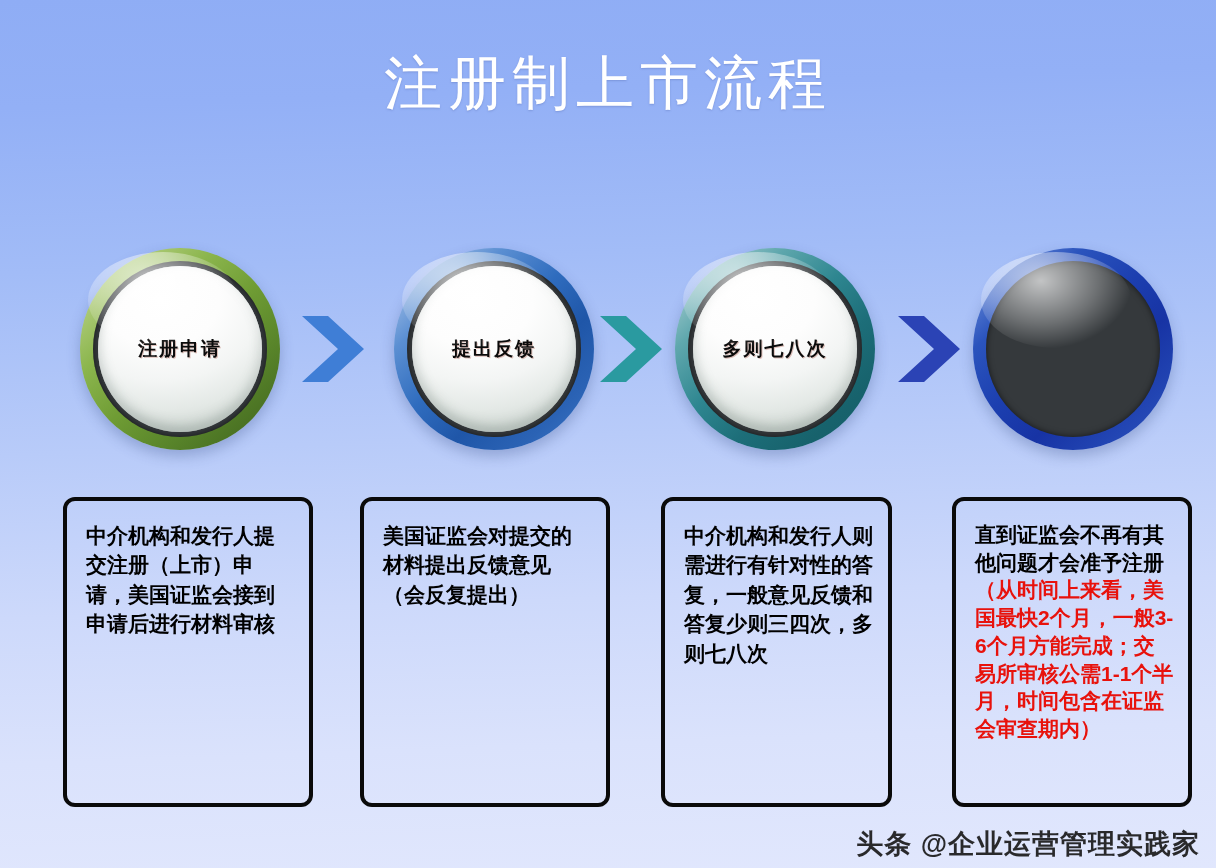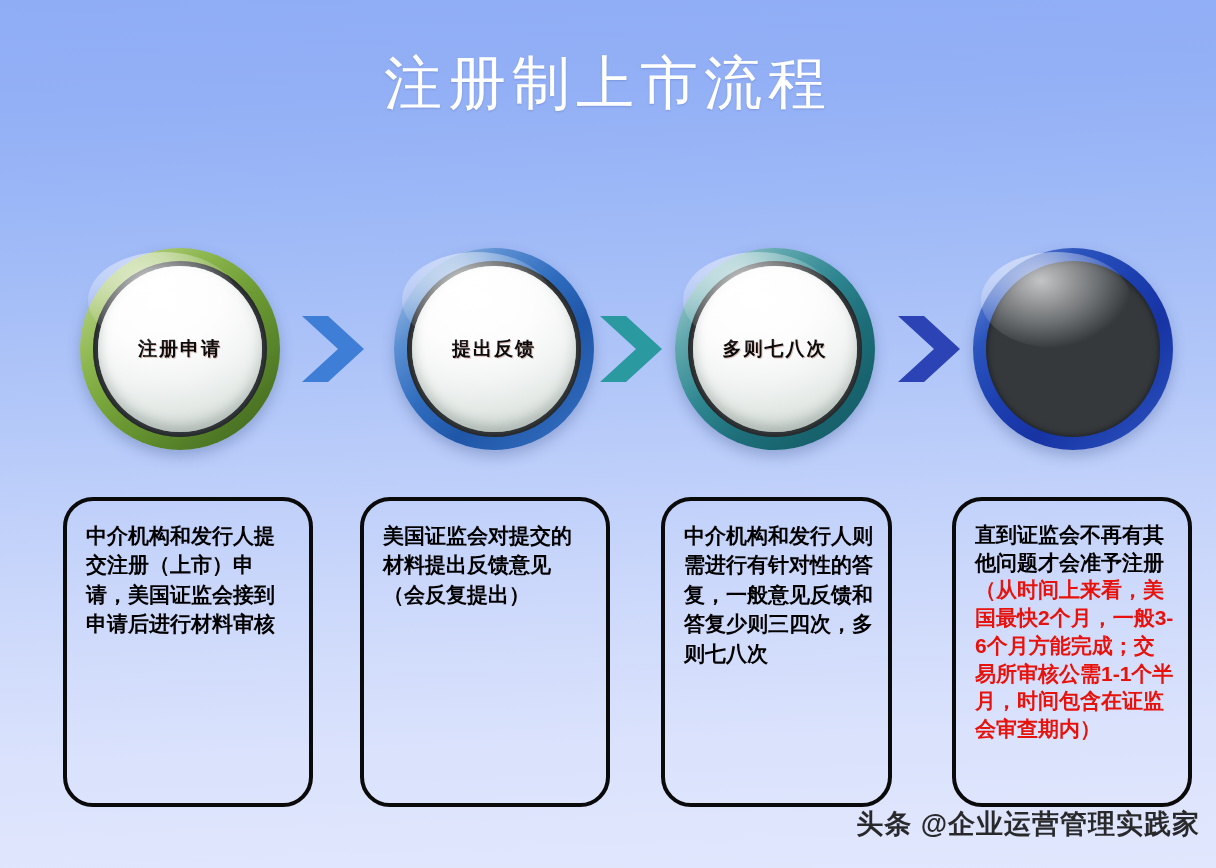--- a/index.html
+++ b/index.html
@@ -119,21 +119,21 @@
     height: 78px;
   }
   .arrow svg { display: block; }
 
   
   .descbox {
     position: absolute;
     top: 497px;
     height: 310px;
     border: 4px solid #0a0a0a;
-    border-radius: 30px;
+    border-radius: 12px;
     box-sizing: border-box;
     padding: 20px 14px 10px 19px;
     background: transparent;
     font-family: "Liberation Sans", "DejaVu Sans", sans-serif;
     font-weight: bold;
     font-size: 21px;
     line-height: 1.40;
     letter-spacing: 0px;
     color: #000000;
     overflow: hidden;
@@ -144,21 +144,21 @@
   #box-1 { left: 360px; width: 250px; }
   #box-2 { left: 661px; width: 231px; }
   #box-3 { left: 952px; width: 240px; }
 
   #box-3 { line-height: 1.32; }
 
   
   #watermark {
     position: absolute;
     right: 16px;
-    bottom: 26px;
+    bottom: 6px;
     font-family: "Liberation Sans", "DejaVu Sans", sans-serif;
     font-weight: bold;
     font-size: 27px;
     color: #1a1a1a;
     letter-spacing: 1px;
     white-space: nowrap;
     opacity: .92;
   }
 </style>
 </head>

